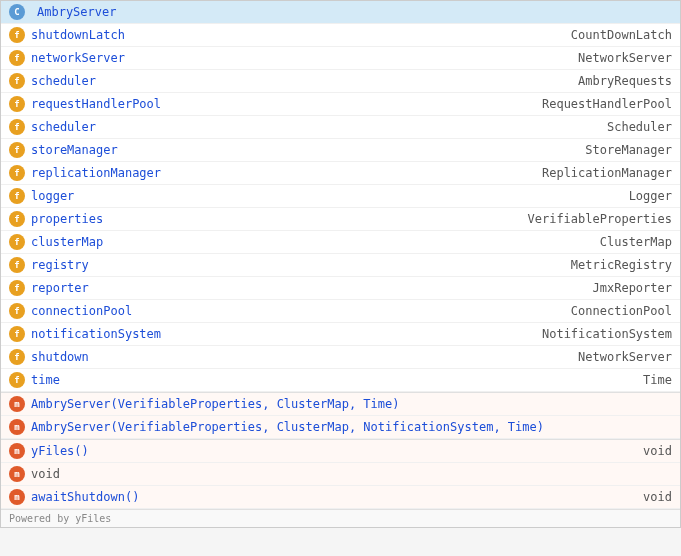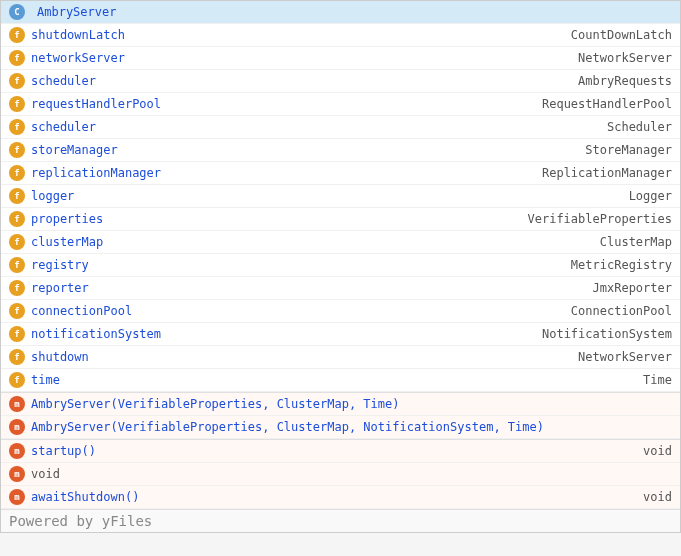--- a/index.html
+++ b/index.html
@@ -69,21 +69,21 @@
       color: #1d4ed8;
     }
 
     .member-type {
       color: #555555;
       text-align: right;
     }
 
     .footer {
       padding: 3px 8px;
-      font-size: 14px;
+      font-size: 10px;
       color: #888888;
       background: #f9f9f9;
       border-top: 1px solid #e0e0e0;
     }
 
     .section-divider {
       border-top: 1px solid #e0e0e0;
     }
   </style>
 </head>
@@ -192,21 +192,21 @@
       <span class="member-name">AmbryServer(VerifiableProperties, ClusterMap, NotificationSystem, Time)</span>
       <span class="member-type"></span>
     </div>
     </div>
 
   <div class="section-divider"></div>
 
   <div id="methods-container">
   <div class="row row-method">
       <span class="icon icon-m">m</span>
-      <span class="member-name">startup()</span>
+      <span class="member-name">yFiles()</span>
       <span class="member-type">void</span>
     </div>
       <div class="row row-method">
       <span class="icon icon-m">m</span>
       <span class="member-type">void</span>
     </div>
       <div class="row row-method">
       <span class="icon icon-m">m</span>
       <span class="member-name">awaitShutdown()</span>
       <span class="member-type">void</span>

